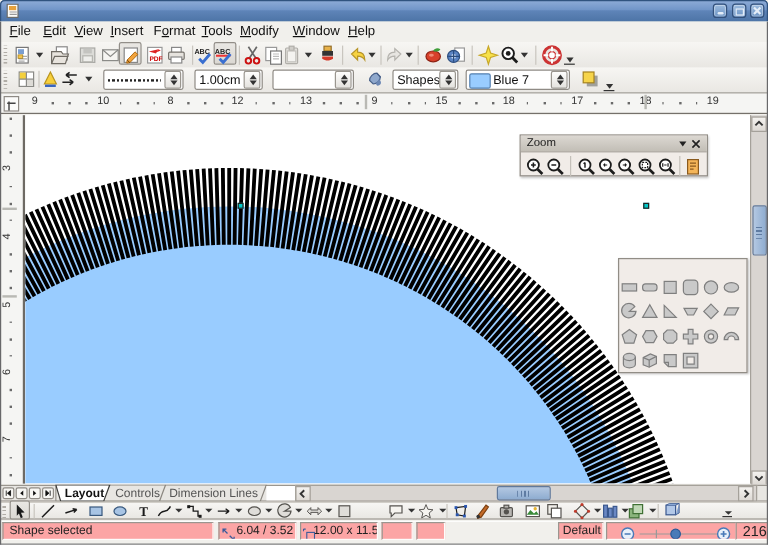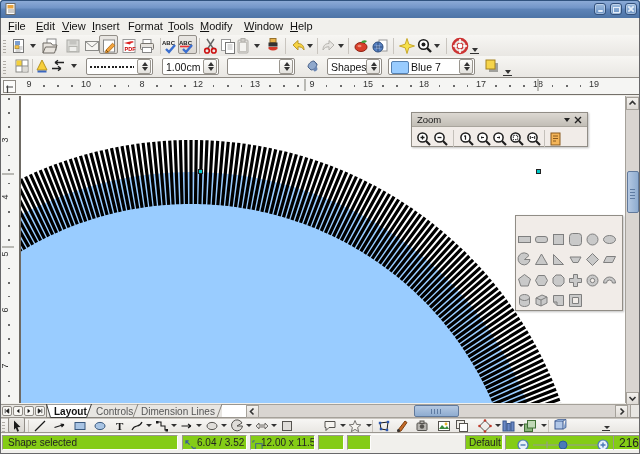--- a/index.html
+++ b/index.html
@@ -3,21 +3,21 @@
 * { margin:0; padding:0; box-sizing:content-box; }
 body { font-family:"Liberation Sans",sans-serif; width:640px; height:454px; overflow:hidden; }
 #win { position:relative; width:640px; height:454px; background:#f1f0ec; }
 .pressed { position:absolute; background:linear-gradient(180deg,#e9e7e3,#dbd8d3); border:1px solid #928e88; border-radius:2px; box-sizing:border-box; }
 .combo { position:absolute; background:#fff; border:1px solid #8f8b85; border-radius:2px; box-sizing:border-box; }
 .spin { position:absolute; width:14px; height:15px; background:linear-gradient(180deg,#fdfdfc,#e4e2de); border:1px solid #9a968f; border-radius:2px; box-sizing:border-box; }
 .spin:before { content:""; position:absolute; left:3.5px; top:2px; border-left:3px solid transparent; border-right:3px solid transparent; border-bottom:4px solid #333; }
 .spin:after { content:""; position:absolute; left:3.5px; bottom:2px; border-left:3px solid transparent; border-right:3px solid transparent; border-top:4px solid #333; }
 .rn { position:absolute; font-size:9px; color:#333; text-align:center; }
 .vr { transform:rotate(-90deg); width:16px; }
-.sp { position:absolute; top:0; height:15px; background:#84cc16; border:1px solid; border-color:#9a968f #fdfdfc #fdfdfc #9a968f; font-size:10px; color:#222; line-height:14px; white-space:nowrap; overflow:hidden; box-sizing:border-box; }
+.sp { position:absolute; top:0; height:15px; background:#fca5a5; border:1px solid; border-color:#9a968f #fdfdfc #fdfdfc #9a968f; font-size:10px; color:#222; line-height:14px; white-space:nowrap; overflow:hidden; box-sizing:border-box; }
 .navbtn { position:absolute; top:1.5px; width:10px; height:10px; background:#f7f6f3; border:1px solid #8f8b85; border-radius:2px; box-sizing:border-box; text-align:center; }
 .navbtn svg { display:block; margin:0 auto; }
 .sbtn { position:absolute; width:13px; height:13px; background:linear-gradient(180deg,#f4f2ef,#ddd9d4); border:1px solid #a5a19a; box-sizing:border-box; }
 .sbtn svg { display:block; margin:0 auto; }
 u { text-decoration:underline; }
 </style></head>
 <body>
 <div id="win">
 
 <div style="position:absolute;left:0;top:0;width:640px;height:18px;background:linear-gradient(180deg,#8fadd8 0%,#7195c8 45%,#5e84b8 50%,#4d74a6 100%);border-radius:4px 4px 0 0;box-shadow:inset 0 1px 0 #30537f,inset 1px 0 0 #30537f,inset -1px 0 0 #30537f">
@@ -295,21 +295,21 @@
       </div>
   <div style="position:absolute;left:19px;top:0;width:2px;height:307px;background:#6e6a64"></div>
   <div style="position:absolute;left:21px;top:0;width:604px;height:307px;background:#fff;overflow:hidden">
     <svg width="603" height="307" viewBox="0 0 603 307" style="position:absolute;left:0;top:0">
 <circle cx="170" cy="436" r="360.0" fill="#99ccff"></circle>
 <path d="M490.8 367.8L553.4 354.5M489.9 363.4L552.3 349.3M488.9 359.1L551.1 344.1M487.8 354.8L549.8 338.9M486.6 350.4L548.4 333.8M485.5 346.1L547.0 328.6M484.2 341.9L545.5 323.5M482.9 337.6L543.9 318.4M481.5 333.3L542.3 313.3M480.1 329.1L540.6 308.2M478.6 324.9L538.8 303.2M477.1 320.7L537.0 298.2M475.5 316.5L535.1 293.2M473.8 312.4L533.1 288.3M472.1 308.3L531.1 283.3M470.3 304.2L528.9 278.4M468.5 300.1L526.8 273.6M466.6 296.0L524.5 268.7M464.7 292.0L522.2 263.9M462.7 288.0L519.8 259.1M460.7 284.0L517.4 254.4M458.6 280.1L514.9 249.7M456.4 276.2L512.3 245.0M454.2 272.3L509.7 240.4M452.0 268.4L507.0 235.7M449.7 264.6L504.2 231.2M447.3 260.8L501.4 226.6M444.9 257.1L498.5 222.2M442.4 253.3L495.6 217.7M439.9 249.7L492.6 213.3M437.4 246.0L489.5 208.9M434.8 242.4L486.4 204.6M432.1 238.8L483.2 200.3M429.4 235.2L480.0 196.1M426.6 231.7L476.7 191.9M423.8 228.3L473.3 187.7M421.0 224.8L469.9 183.6M418.1 221.4L466.5 179.5M415.1 218.1L463.0 175.5M412.1 214.7L459.4 171.6M409.1 211.5L455.8 167.7M406.0 208.2L452.1 163.8M402.9 205.0L448.3 160.0M399.7 201.9L444.6 156.2M396.5 198.8L440.7 152.5M393.3 195.7L436.8 148.8M390.0 192.7L432.9 145.2M386.7 189.7L428.9 141.7M383.3 186.8L424.9 138.2M379.9 183.9L420.8 134.7M376.4 181.1L416.7 131.4M372.9 178.3L412.5 128.0M369.4 175.6L408.3 124.8M365.8 172.9L404.0 121.5M362.2 170.2L399.7 118.4M358.6 167.6L395.4 115.3M354.9 165.1L391.0 112.2M351.2 162.6L386.6 109.3M347.5 160.2L382.1 106.3M343.7 157.8L377.6 103.5M339.9 155.4L373.1 100.7M336.1 153.2L368.5 98.0M332.2 150.9L363.9 95.3M328.3 148.7L359.2 92.7M324.4 146.6L354.5 90.1M320.4 144.5L349.8 87.7M316.5 142.5L345.0 85.2M312.4 140.5L340.2 82.9M308.4 138.6L335.4 80.6M304.4 136.8L330.6 78.4M300.3 135.0L325.7 76.2M296.2 133.2L320.8 74.2M292.0 131.5L315.8 72.1M287.9 129.9L310.9 70.2M283.7 128.3L305.9 68.3M279.5 126.8L300.9 66.5M275.3 125.4L295.8 64.7M271.0 123.9L290.7 63.1M266.8 122.6L285.7 61.5M262.5 121.3L280.5 59.9M258.2 120.1L275.4 58.4M253.9 118.9L270.3 57.0M249.6 117.8L265.1 55.7M245.2 116.7L259.9 54.5M240.9 115.8L254.7 53.3M236.5 114.8L249.5 52.1M232.1 113.9L244.3 51.1M227.7 113.1L239.0 50.1M223.3 112.4L233.8 49.2M218.9 111.7L228.5 48.4M214.5 111.0L223.2 47.6M210.1 110.5L217.9 46.9M205.7 109.9L212.6 46.3M201.2 109.5L207.3 45.8M196.8 109.1L202.0 45.3M192.3 108.8L196.7 44.9M187.9 108.5L191.3 44.6M183.4 108.3L186.0 44.3M178.9 108.1L180.7 44.1M174.5 108.0L175.3 44.0M170.0 108.0L170.0 44.0M165.5 108.0L164.7 44.0M161.1 108.1L159.3 44.1M156.6 108.3L154.0 44.3M152.1 108.5L148.7 44.6M147.7 108.8L143.3 44.9M143.2 109.1L138.0 45.3M138.8 109.5L132.7 45.8M134.3 109.9L127.4 46.3M129.9 110.5L122.1 46.9M125.5 111.0L116.8 47.6M121.1 111.7L111.5 48.4M116.7 112.4L106.2 49.2M112.3 113.1L101.0 50.1M107.9 113.9L95.7 51.1M103.5 114.8L90.5 52.1M99.1 115.8L85.3 53.3M94.8 116.7L80.1 54.5M90.4 117.8L74.9 55.7M86.1 118.9L69.7 57.0M81.8 120.1L64.6 58.4M77.5 121.3L59.5 59.9M73.2 122.6L54.3 61.5M69.0 123.9L49.3 63.1M64.7 125.4L44.2 64.7M60.5 126.8L39.1 66.5M56.3 128.3L34.1 68.3M52.1 129.9L29.1 70.2M48.0 131.5L24.2 72.1M43.8 133.2L19.2 74.2M39.7 135.0L14.3 76.2M35.6 136.8L9.4 78.4M31.6 138.6L4.6 80.6M27.6 140.5L-0.2 82.9M23.5 142.5L-5.0 85.2M19.6 144.5L-9.8 87.7M15.6 146.6L-14.5 90.1M11.7 148.7L-19.2 92.7M7.8 150.9L-23.9 95.3M3.9 153.2L-28.5 98.0M0.1 155.4L-33.1 100.7M-3.7 157.8L-37.6 103.5M-7.5 160.2L-42.1 106.3M-11.2 162.6L-46.6 109.3M-14.9 165.1L-51.0 112.2M-18.6 167.6L-55.4 115.3M-22.2 170.2L-59.7 118.4M-25.8 172.9L-64.0 121.5M-29.4 175.6L-68.3 124.8" stroke="#000" stroke-width="3.2" fill="none"></path>
 </svg>
     <div style="position:absolute;left:177px;top:72.5px;width:5px;height:5px;background:#00c8c8;border:1px solid #222;box-sizing:border-box"></div>
     <div style="position:absolute;left:515px;top:72.5px;width:5px;height:5px;background:#00c8c8;border:1px solid #222;box-sizing:border-box"></div>
 
-<div style="position:absolute;left:390px;top:16px;width:177px;height:35px;background:#f1ece8;border:1px solid #918d86;box-shadow:1px 1px 2px rgba(0,0,0,.25);box-sizing:border-box">
+<div style="position:absolute;left:412px;top:16px;width:157px;height:35px;background:#f1ece8;border:1px solid #918d86;box-shadow:1px 1px 2px rgba(0,0,0,.25);box-sizing:border-box">
 <div style="position:absolute;left:0;top:0;width:100%;height:13px;background:linear-gradient(180deg,#dcd8d2,#c2beb6);border-bottom:1px solid #a8a49c">
 <span style="position:absolute;left:5px;top:0.5px;font-size:9.5px;color:#1a1a1a">Zoom</span>
 <div style="position:absolute;right:17px;top:4.5px;width:0;height:0;border-left:3.5px solid transparent;border-right:3.5px solid transparent;border-top:4px solid #222"></div>
 <svg width="8" height="8" viewBox="0 0 8 8" style="position:absolute;right:5px;top:2.5px">
               <path d="M1 1 L7 7 M7 1 L1 7" stroke="#222" stroke-width="1.4"></path>
             </svg>
 </div>
 <div style="position:absolute;left:4.3px;top:18px;width:16px;height:16px"><svg width="16" height="16" viewBox="0 0 16 16">
               <circle cx="6.5" cy="6.5" r="4.6" fill="#fff" stroke="#1c1c1c" stroke-width="1.5"></circle>
               <line x1="10" y1="10" x2="14" y2="14" stroke="#1c1c1c" stroke-width="2.2"></line>

